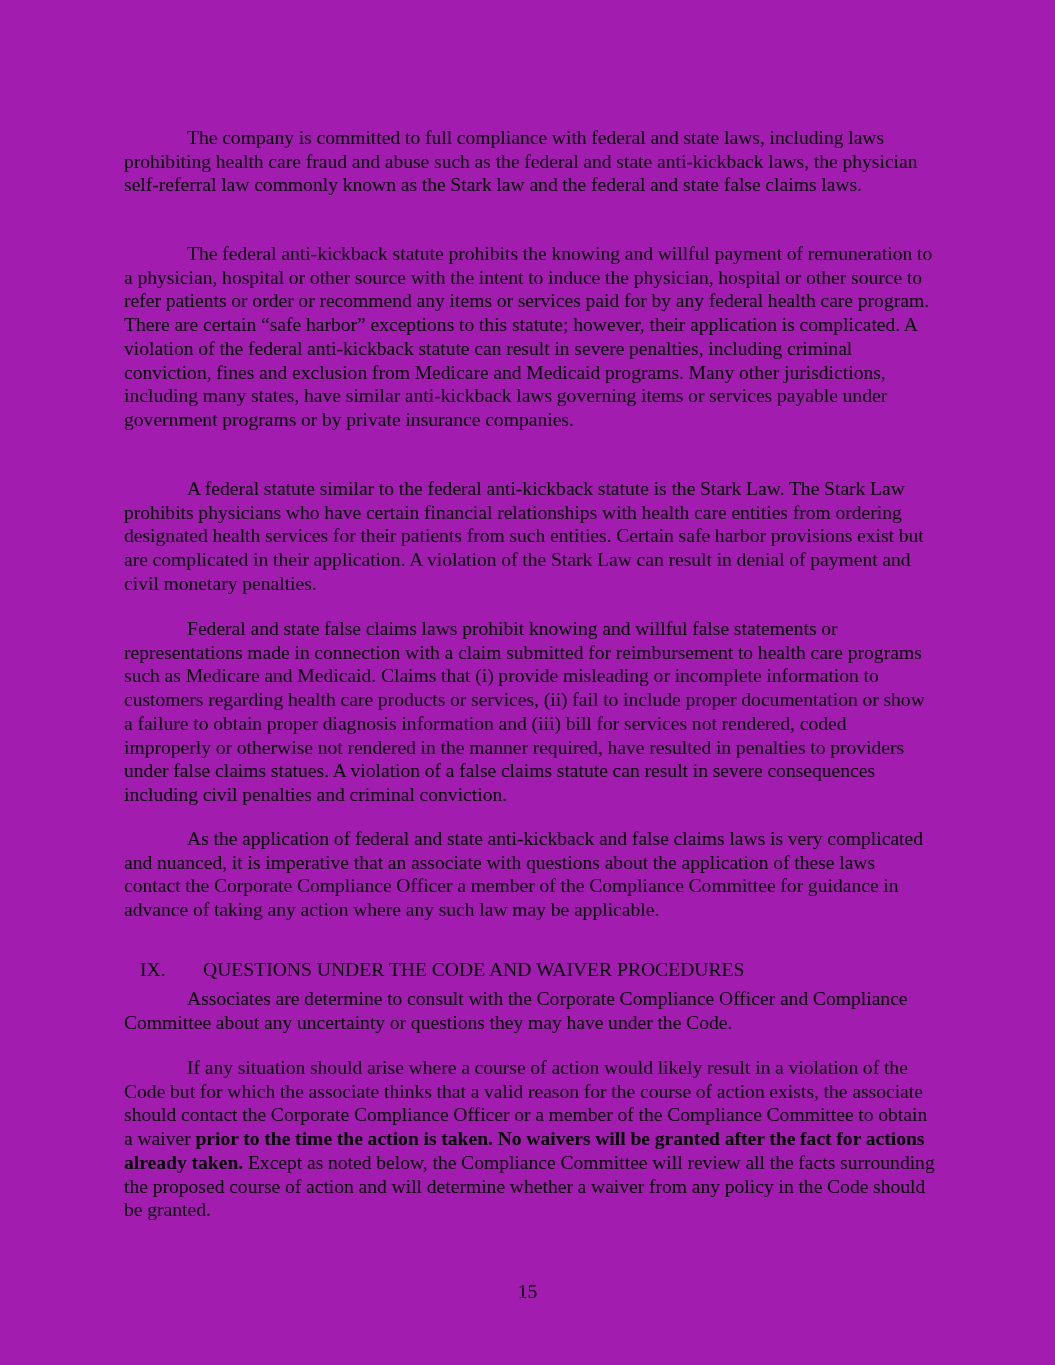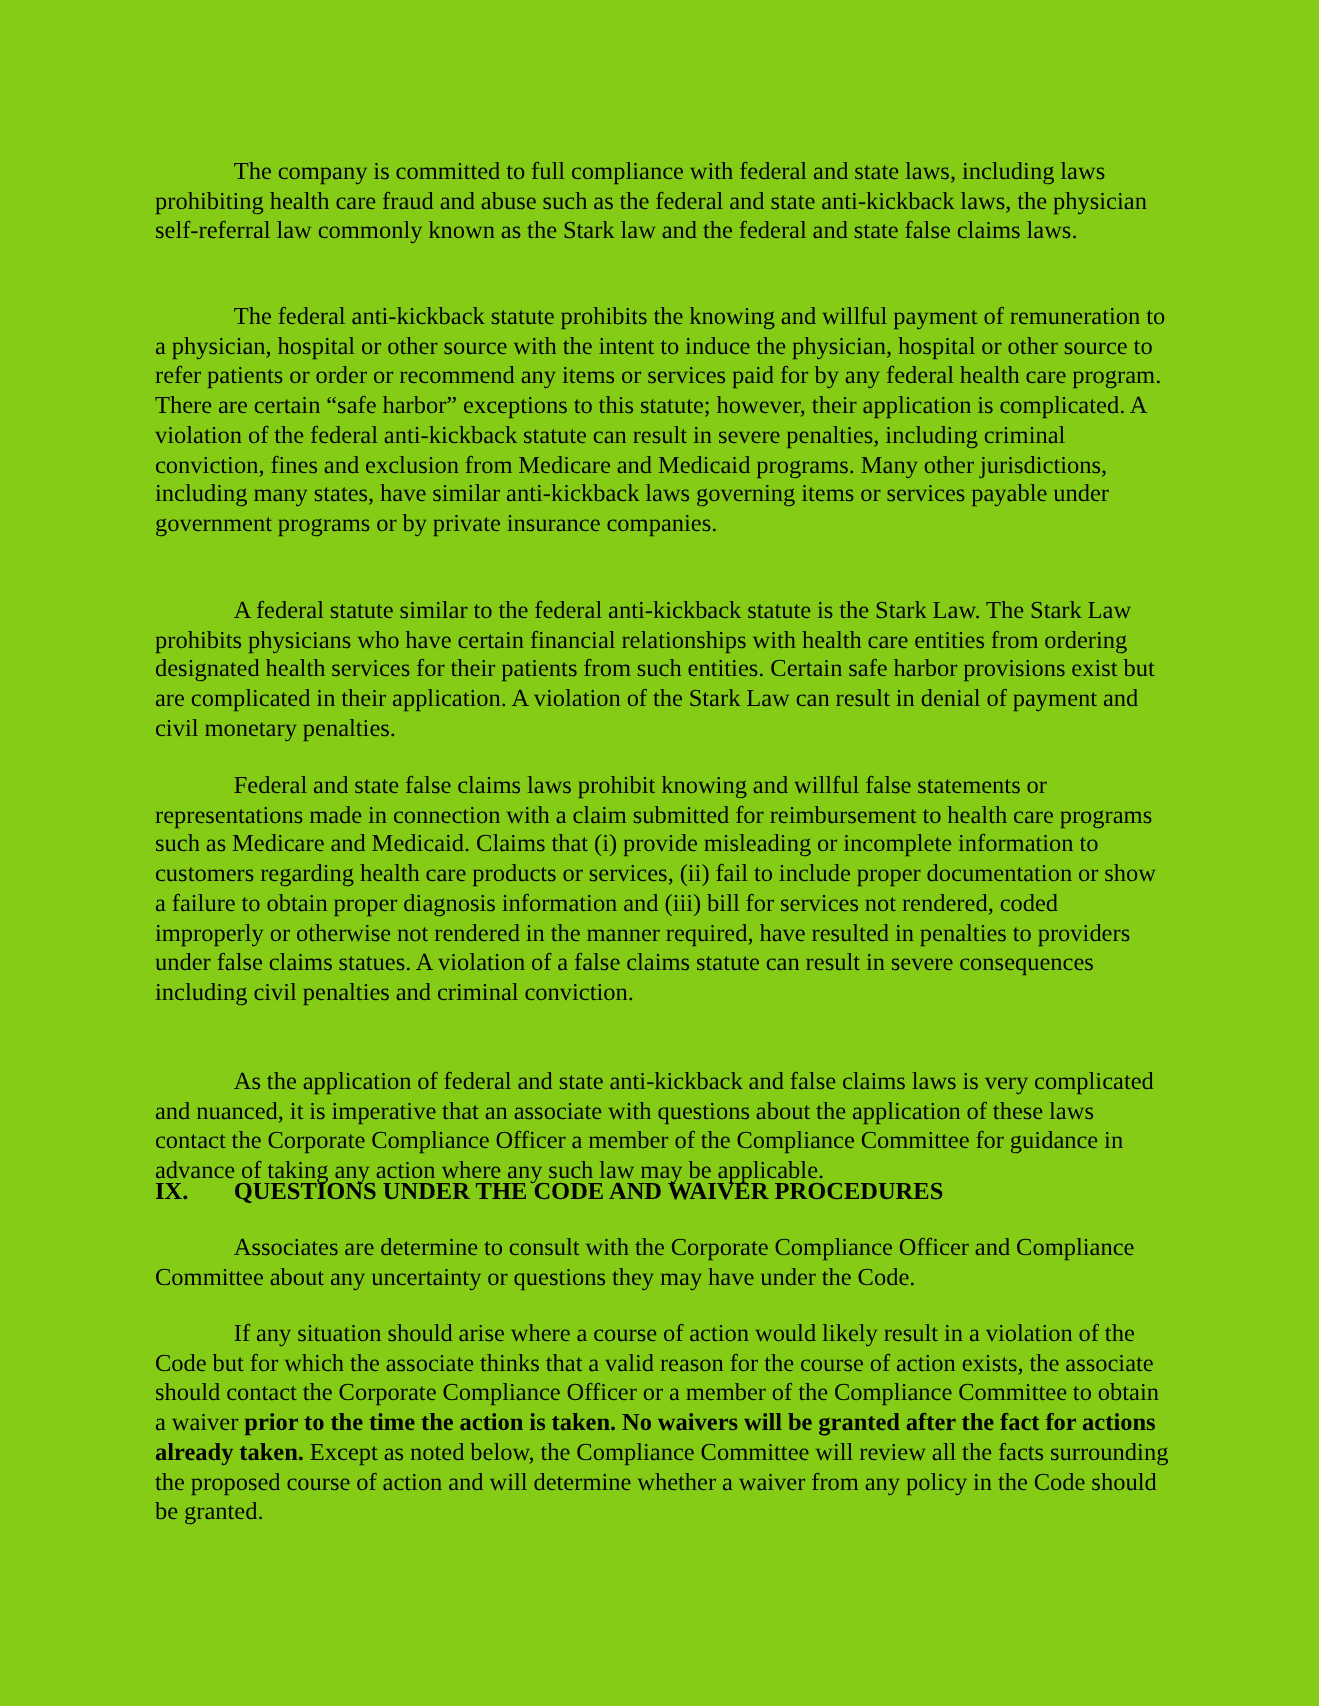--- a/index.html
+++ b/index.html
@@ -1,54 +1,55 @@
 <!DOCTYPE html>
 <html><head>
   <meta charset="utf-8">
   <style>
     html, body { margin: 0; padding: 0; background: #ffffff; }
     body { width: 1055px; height: 1365px; position: relative; overflow: hidden; }
     .page {
       position: absolute; left: 0; top: 0; width: 1055px; height: 1365px;
-      background: #84cc16; color: #000000;
+      background: #a21caf; color: #000000;
       font-family: "Liberation Serif", "DejaVu Serif", serif;
     }
     .para {
       position: absolute; left: 124px; width: 812px;
       font-size: 19.6px; line-height: 23.7px;
       text-indent: 63px; margin: 0;
       text-align: left;
       word-spacing: -0.2px;
     }
     .para b { font-weight: bold; }
     .heading {
       position: absolute; left: 124px; top: 942px;
-      font-size: 19.6px; line-height: 24px; font-weight: bold; margin: 0;
+      font-size: 19.6px; line-height: 24px; font-weight: normal; margin: 16px;
     }
     .heading .num { display: inline-block; width: 63px; }
     .pageno {
       position: absolute; left: 0; width: 1055px; top: 1280px;
       text-align: center; font-size: 19.6px; line-height: 24px;
     }
   </style>
 </head>
 <body>
 
 <div class="page">
 
   <p class="para" style="top:126px;">The company is committed to full compliance with federal and state laws, including laws prohibiting health care fraud and abuse such as the federal and state anti-kickback laws, the physician self-referral law commonly known as the Stark law and the federal and state false claims laws.</p>
 
   <p class="para" style="top:242px;">The federal anti-kickback statute prohibits the knowing and willful payment of remuneration to a physician, hospital or other source with the intent to induce the physician, hospital or other source to refer patients or order or recommend any items or services paid for by any federal health care program. There are certain “safe harbor” exceptions to this statute; however, their application is complicated.  A violation of the federal anti-kickback statute can result in severe penalties, including criminal conviction, fines and exclusion from Medicare and Medicaid programs.  Many other jurisdictions, including many states, have similar anti-kickback laws governing items or services payable under government programs or by private insurance companies.</p>
 
   <p class="para" style="top:477px;">A federal statute similar to the federal anti-kickback statute is the Stark Law.  The Stark Law prohibits physicians who have certain financial relationships with health care entities from ordering designated health services for their patients from such entities.  Certain safe harbor provisions exist but are complicated in their application.  A violation of the Stark Law can result in denial of payment and civil monetary penalties.</p>
 
   <p class="para" style="top:617px;">Federal and state false claims laws prohibit knowing and willful false statements or representations made in connection with a claim submitted for reimbursement to health care programs such as Medicare and Medicaid.  Claims that (i) provide misleading or incomplete information to customers regarding health care products or services, (ii) fail to include proper documentation or show a failure to obtain proper diagnosis information and (iii) bill for services not rendered, coded improperly or otherwise not rendered in the manner required, have resulted in penalties to providers under false claims statues.  A violation of a false claims statute can result in severe consequences including civil penalties and criminal conviction.</p>
 
-  <p class="para" style="top:854px;">As the application of federal and state anti-kickback and false claims laws is very complicated and nuanced, it is imperative that an associate with questions about the application of these laws contact the Corporate Compliance Officer a member of the Compliance Committee for guidance in advance of taking any action where any such law may be applicable.</p>
+  <p class="para" style="top:827px;">As the application of federal and state anti-kickback and false claims laws is very complicated and nuanced, it is imperative that an associate with questions about the application of these laws contact the Corporate Compliance Officer a member of the Compliance Committee for guidance in advance of taking any action where any such law may be applicable.</p>
 
   <h2 class="heading"><span class="num">IX.</span><span>QUESTIONS UNDER THE CODE AND WAIVER PROCEDURES</span></h2>
 
   <p class="para" style="top:987px;">Associates are determine to consult with the Corporate Compliance Officer and Compliance Committee about any uncertainty or questions they may have under the Code.</p>
 
   <p class="para" style="top:1056px;"><span>If any situation should arise where a course of action would likely result in a violation of the Code but for which the associate thinks that a valid reason for the course of action exists, the associate should contact the Corporate Compliance Officer or a member of the Compliance Committee to obtain a waiver </span><b>prior to the time the action is taken. No waivers will be granted after the fact for actions already taken.</b><span> Except as noted below, the Compliance Committee will review all the facts surrounding the proposed course of action and will determine whether a waiver from any policy in the Code should be granted.</span></p>
 
+  <div class="pageno">15</div>
 
 </div>
 
 </body></html>

